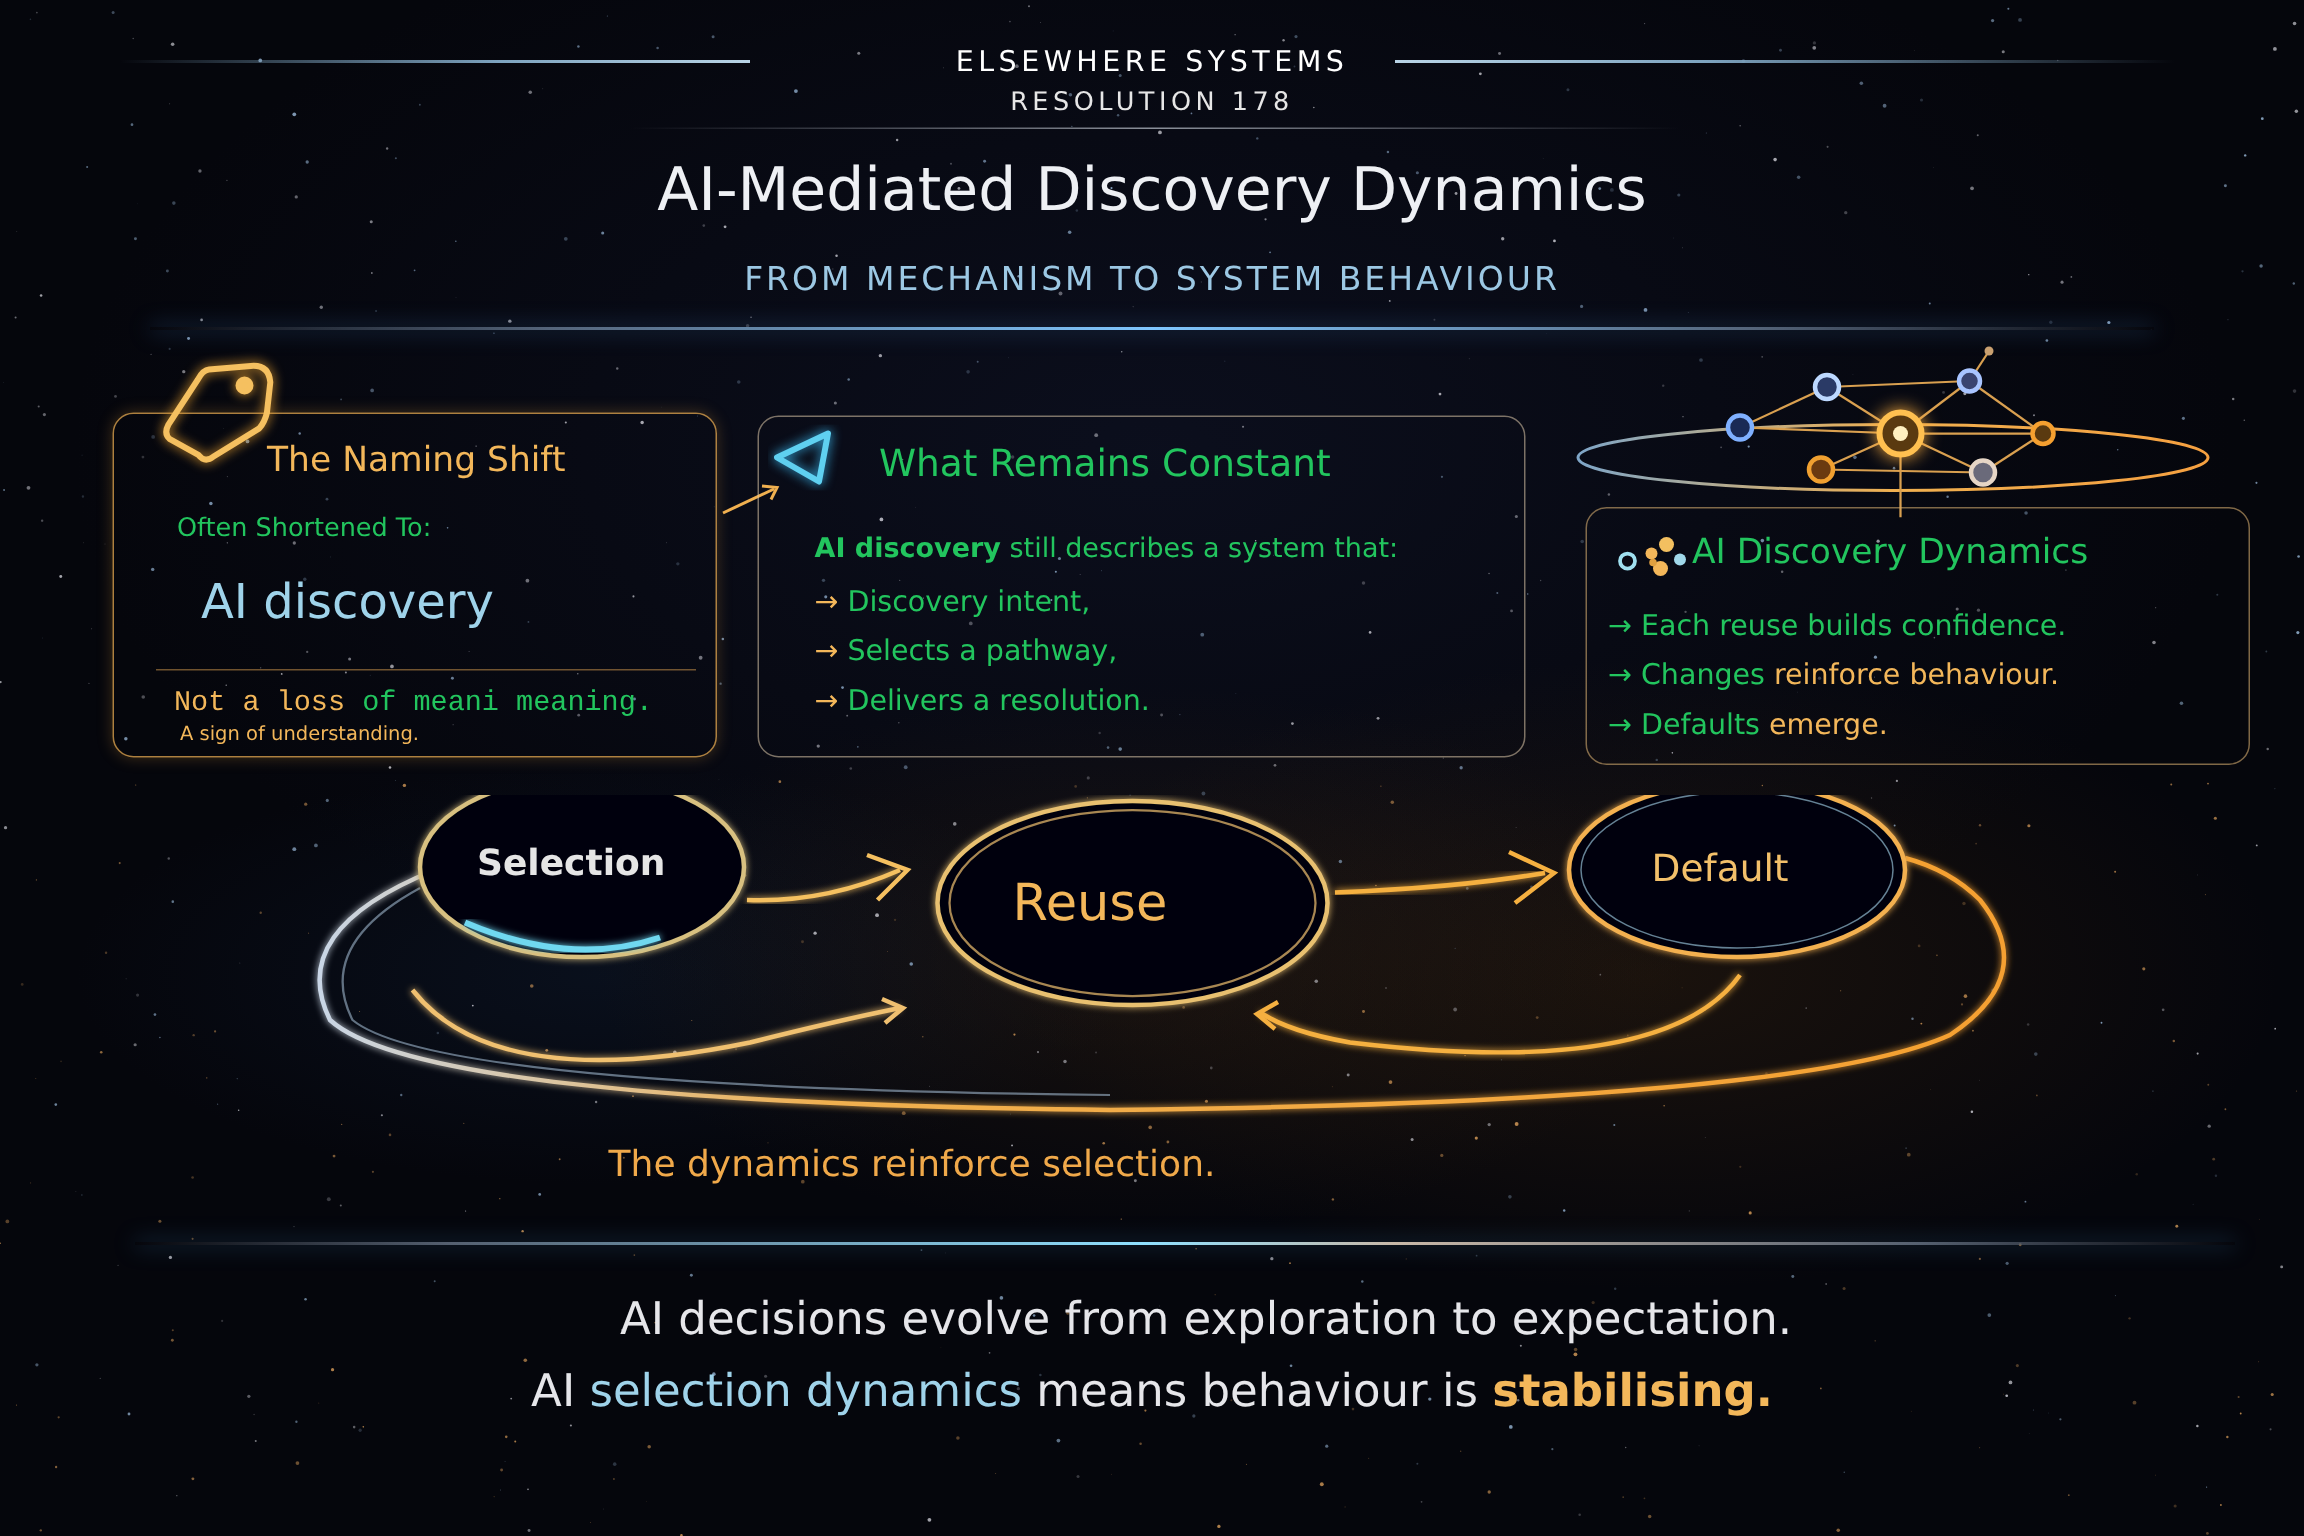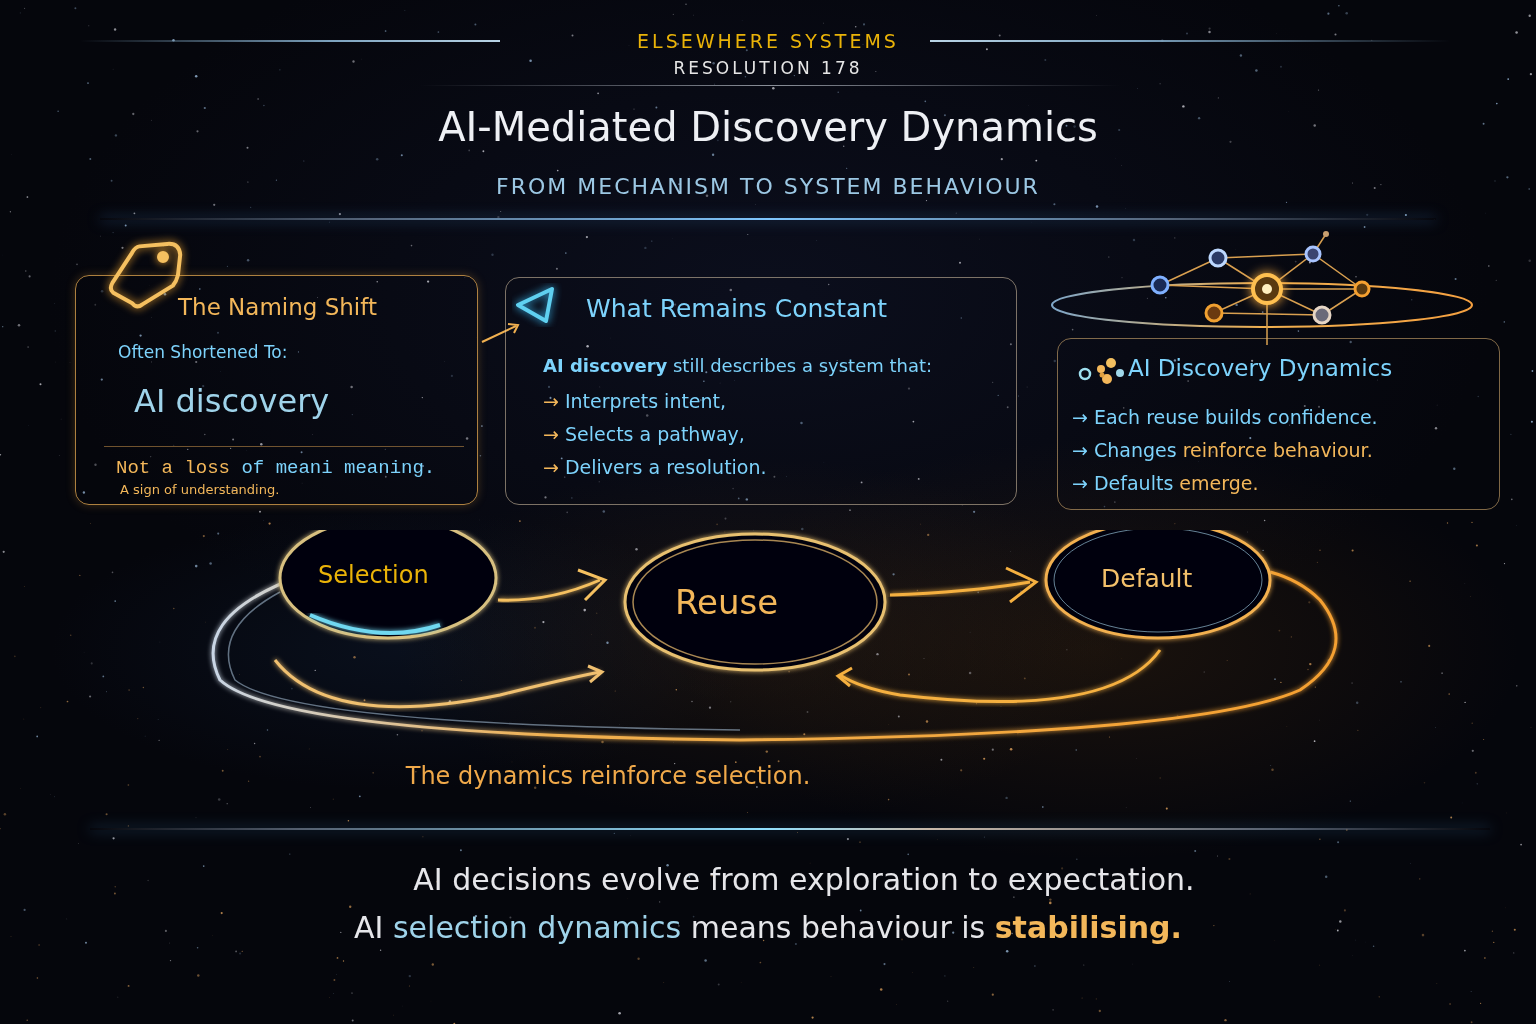--- a/index.html
+++ b/index.html
@@ -6,32 +6,32 @@
   body{width:1536px;height:1024px;overflow:hidden;background:#05060c;font-family:"DejaVu Sans","Liberation Sans",sans-serif;color:#e6e6ea;position:relative;}
   .bg{position:absolute;inset:0;background:
     radial-gradient(ellipse 520px 260px at 760px 640px, rgba(60,40,20,0.35), transparent 70%),
     radial-gradient(ellipse 600px 300px at 1100px 650px, rgba(90,55,15,0.25), transparent 70%),
     radial-gradient(ellipse 500px 200px at 400px 650px, rgba(20,40,70,0.28), transparent 70%),
     radial-gradient(ellipse 900px 500px at 768px 300px, rgba(14,18,36,0.7), transparent 80%),
     #05060c;}
   .stars{position:absolute;inset:0;pointer-events:none;}
   .abs{position:absolute;}
   .hline{position:absolute;height:2px;}
-  .brand{position:absolute;left:0;width:1536px;top:30px;text-align:center;font-size:19px;letter-spacing:3px;color:#eab308;}
+  .brand{position:absolute;left:0;width:1536px;top:30px;text-align:center;font-size:19px;letter-spacing:3px;color:#ffffff;}
   .resolution{position:absolute;left:0;width:1536px;top:58px;text-align:center;font-size:17px;letter-spacing:3px;color:#e6e6e6;}
   .title{position:absolute;left:0;width:1536px;top:104px;text-align:center;font-size:40px;color:#eef0f4;}
   .subtitle{position:absolute;left:0;width:1536px;top:174px;text-align:center;font-size:22px;letter-spacing:2px;color:#9cc8e4;}
   .card{position:absolute;border-radius:14px;box-sizing:border-box;}
   .card-naming{left:75px;top:275px;width:403px;height:230px;border:1.5px solid rgba(230,170,80,0.75);box-shadow:0 0 10px rgba(230,160,60,0.25);}
   .card-constant{left:505px;top:277px;width:512px;height:228px;border:1.5px solid rgba(220,200,170,0.55);}
   .card-dynamics{left:1057px;top:338px;width:443px;height:172px;border:1.5px solid rgba(210,170,110,0.6);}
   .t{position:absolute;white-space:nowrap;}
   .gold{color:#f3b75a;}
   .cyan{color:#9fd3ea;}
-  .white{color:#7dd3fc;}
+  .white{color:#22c55e;}
   .caption{position:absolute;left:0;width:1216px;top:762px;text-align:center;font-size:24px;color:#f0a94a;}
   .bottom1{position:absolute;left:0;width:1536px;top:862px;text-align:center;font-size:30px;color:#e6e6ea;padding-left:36px;}
   .bottom2{position:absolute;left:0;width:1536px;top:910px;text-align:center;font-size:30px;color:#e6e6ea;}
 </style>
 </head>
 <body>
 
 <div class="bg"></div>
 <svg class="stars" width="1536" height="1024" id="starsvg">
     <circle cx="1365.7" cy="942.0" r="0.28" fill="#9fbfe0" opacity="0.28"></circle>
@@ -763,21 +763,21 @@
   <path d="M4 24 L38 8" stroke="#f0b050" stroke-width="2" fill="none"></path>
   <path d="M30 6 L40 7 L36 15" stroke="#f0b050" stroke-width="2" fill="none"></path>
 </svg>
 
 <div class="card card-constant"></div>
 <svg class="abs" style="left:512px;top:283px;" width="50" height="44">
   <path d="M40 6 L6 22 L34 38 Z" fill="none" stroke="#5fd0f0" stroke-width="4" stroke-linejoin="round" style="filter:drop-shadow(0 0 4px #3ab8f0);"></path>
 </svg>
 <div class="t white" style="left:586px;top:294px;font-size:25px;">What Remains Constant</div>
 <div class="t" style="left:543px;top:355px;font-size:18px;"><span class="white" style="font-weight:bold;">AI discovery</span><span class="white"> still describes a system that:</span></div>
-<div class="t" style="left:543px;top:390px;font-size:19px;"><span class="gold">→</span>&nbsp;<span class="white">Interprets intent,</span></div>
+<div class="t" style="left:543px;top:390px;font-size:19px;"><span class="gold">→</span>&nbsp;<span class="white">Discovery intent,</span></div>
 <div class="t" style="left:543px;top:423px;font-size:19px;text-align:right;"><span class="gold">→</span>&nbsp;<span class="white">Selects a pathway,</span></div>
 <div class="t" style="left:543px;top:456px;font-size:19px;"><span class="gold">→</span>&nbsp;<span class="white">Delivers a resolution.</span></div>
 
 <svg class="abs" style="left:1040px;top:225px;" width="480" height="120">
   <ellipse cx="222" cy="80" rx="210" ry="22" fill="none" stroke="url(#ringgrad)" stroke-width="2"></ellipse>
   <defs>
     <linearGradient id="ringgrad" x1="0" x2="1">
       <stop offset="0" stop-color="#7fa6c8"></stop>
       <stop offset="0.5" stop-color="#f0b050"></stop>
       <stop offset="1" stop-color="#f5a040"></stop>
@@ -852,21 +852,21 @@
   <path d="M710 65 Q790 62 850 52" fill="none" stroke="#f5b040" stroke-width="3" filter="url(#glow)"></path>
   <path d="M826 38 L856 52 L830 72" fill="none" stroke="#f5b040" stroke-width="3"></path>
 
   <ellipse cx="208" cy="48" rx="108" ry="60" fill="#04060d" stroke="#d8c080" stroke-width="3" filter="url(#glow)"></ellipse>
   <path d="M130 85 Q200 115 260 95" fill="none" stroke="#6fd8f0" stroke-width="4" filter="url(#glow)"></path>
   <ellipse cx="575" cy="72" rx="130" ry="68" fill="#04060d" stroke="#e8c070" stroke-width="3" filter="url(#glow)"></ellipse>
   <ellipse cx="575" cy="72" rx="122" ry="62" fill="none" stroke="#f0c070" stroke-width="1.5" opacity="0.7"></ellipse>
   <ellipse cx="978" cy="50" rx="112" ry="58" fill="#04060d" stroke="#f3b050" stroke-width="3" filter="url(#glow)"></ellipse>
   <ellipse cx="978" cy="50" rx="104" ry="52" fill="none" stroke="#a8d8f0" stroke-width="1" opacity="0.6"></ellipse>
 </svg>
-<div class="t" style="left:318px;top:561px;font-size:24px;color:#eab308;">Selection</div>
+<div class="t" style="left:318px;top:561px;font-size:24px;color:#e5e5e5;font-weight:bold;">Selection</div>
 <div class="t" style="left:675px;top:582px;font-size:34px;color:#f3b75a;">Reuse</div>
 <div class="t" style="left:1101px;top:564px;font-size:25px;color:#f3c06a;">Default</div>
 <div class="caption">The dynamics reinforce selection.</div>
 
 <div class="hline" style="left:90px;top:828px;width:1400px;height:2px;background:linear-gradient(90deg,transparent,#556070 15%,#8fe0ff 48%,#c8b8a8 60%,#556070 85%,transparent);box-shadow:0 0 14px rgba(90,190,255,0.55);"></div>
 
 <div class="bottom1">AI decisions evolve from exploration to expectation.</div>
 <div class="bottom2"><span>AI </span><span class="cyan">selection dynamics</span><span> means behaviour is </span><span class="gold" style="font-weight:bold;">stabilising.</span></div>
 
 </body></html>

